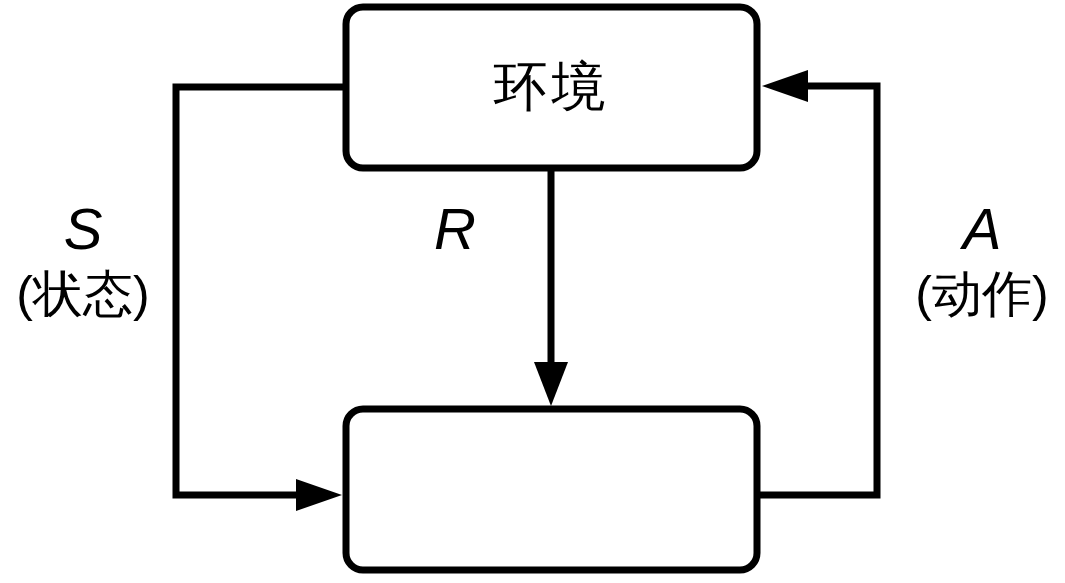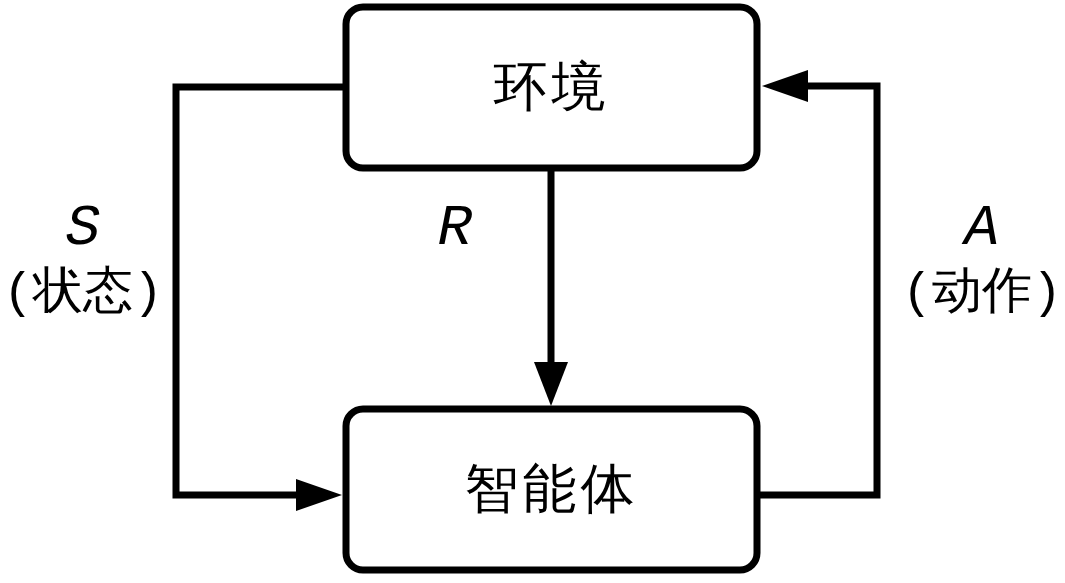--- a/index.html
+++ b/index.html
@@ -6,21 +6,21 @@
     margin: 0;
     padding: 0;
     background: #ffffff;
   }
   #canvas {
     position: relative;
     width: 1065px;
     height: 583px;
     background: #ffffff;
     overflow: hidden;
-    font-family: Liberation Mono, monospace;
+    font-family: Liberation Sans, sans-serif;
     color: #000000;
   }
   #wires {
     position: absolute;
     left: 0;
     top: 0;
   }
   .node-label {
     position: absolute;
     display: flex;
@@ -78,21 +78,20 @@
       <path d="M 757 495 H 877 V 86 H 808" fill="none" stroke="#000000" stroke-width="7"></path>
       <polygon points="762,86 808,70 808,102" fill="#000000"></polygon>
     </g>
 
     <rect x="346" y="7" width="411" height="161" rx="17" ry="17" fill="#ffffff" stroke="#000000" stroke-width="7"></rect>
     <rect x="346" y="409" width="411" height="161" rx="17" ry="17" fill="#ffffff" stroke="#000000" stroke-width="7"></rect>
   </svg>
 
   <div class="node-label node-label-env">环境</div>
 
-  <div class="node-label node-label-agent">智能体</div>
 
   <div class="edge-label edge-label-state">
     <span class="symbol">S</span>
     <span class="caption">(状态)</span>
   </div>
 
   <div class="edge-label edge-label-reward">
     <span class="symbol">R</span>
   </div>
 

